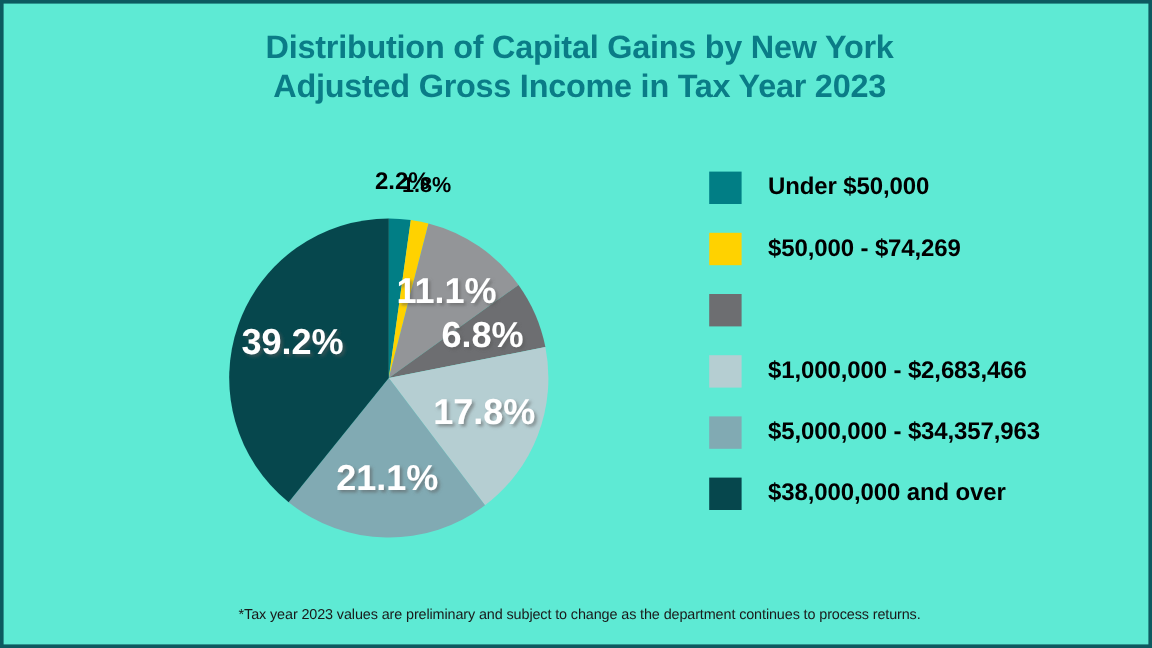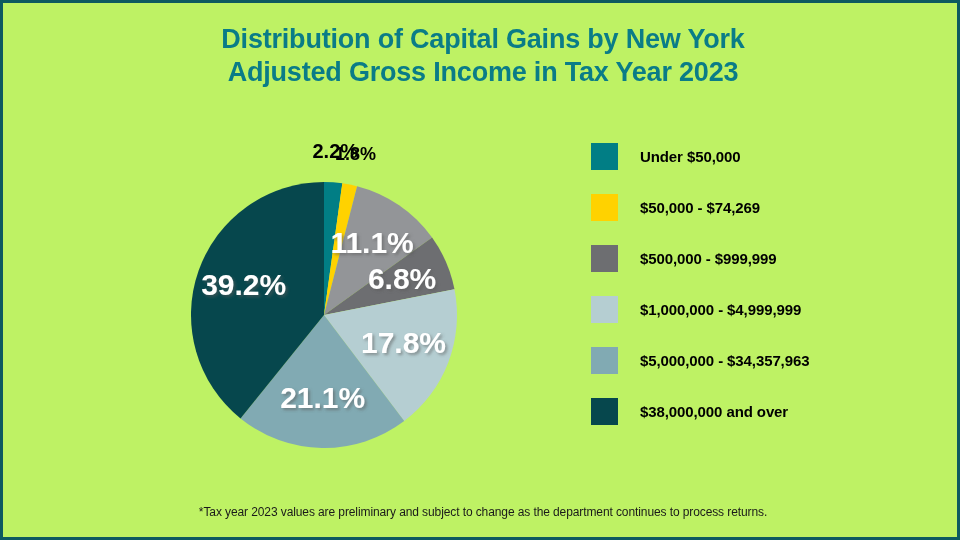--- a/index.html
+++ b/index.html
@@ -11,21 +11,21 @@
     width: 960px;
     height: 540px;
     font-family: "Liberation Sans", sans-serif;
     overflow: hidden;
   }
   #page {
     position: relative;
     width: 960px;
     height: 540px;
     box-sizing: border-box;
-    background: #bef264;
+    background: #5eead4;
     border: 3px solid #0d5a60;
   }
   #chart-title {
     position: absolute;
     left: 0;
     top: 20px;
     width: 960px;
     text-align: center;
     color: #0a7c87;
     font-size: 27px;
@@ -73,21 +73,21 @@
     height: 27px;
     margin-bottom: 24px;
   }
   .legend-swatch {
     width: 27px;
     height: 27px;
     flex: 0 0 27px;
   }
   .legend-label {
     margin-left: 22px;
-    font-size: 15px;
+    font-size: 20px;
     font-weight: bold;
     color: #000000;
     white-space: nowrap;
     letter-spacing: -0.1px;
   }
   #footnote {
     position: absolute;
     left: 0;
     top: 502px;
     width: 960px;
@@ -139,25 +139,24 @@
       <div class="legend-item">
         <div class="legend-swatch" style="background: rgb(1, 126, 133);"></div>
         <div class="legend-label">Under $50,000</div>
       </div>
       <div class="legend-item">
         <div class="legend-swatch" style="background: rgb(255, 210, 0);"></div>
         <div class="legend-label">$50,000 - $74,269</div>
       </div>
       <div class="legend-item">
         <div class="legend-swatch" style="background: rgb(109, 110, 113);"></div>
-        <div class="legend-label">$500,000 - $999,999</div>
       </div>
       <div class="legend-item">
         <div class="legend-swatch" style="background: rgb(181, 206, 210);"></div>
-        <div class="legend-label">$1,000,000 - $4,999,999</div>
+        <div class="legend-label">$1,000,000 - $2,683,466</div>
       </div>
       <div class="legend-item">
         <div class="legend-swatch" style="background: rgb(129, 170, 179);"></div>
         <div class="legend-label">$5,000,000 - $34,357,963</div>
       </div>
       <div class="legend-item">
         <div class="legend-swatch" style="background: rgb(6, 71, 77);"></div>
         <div class="legend-label">$38,000,000 and over</div>
       </div>
     </div>

